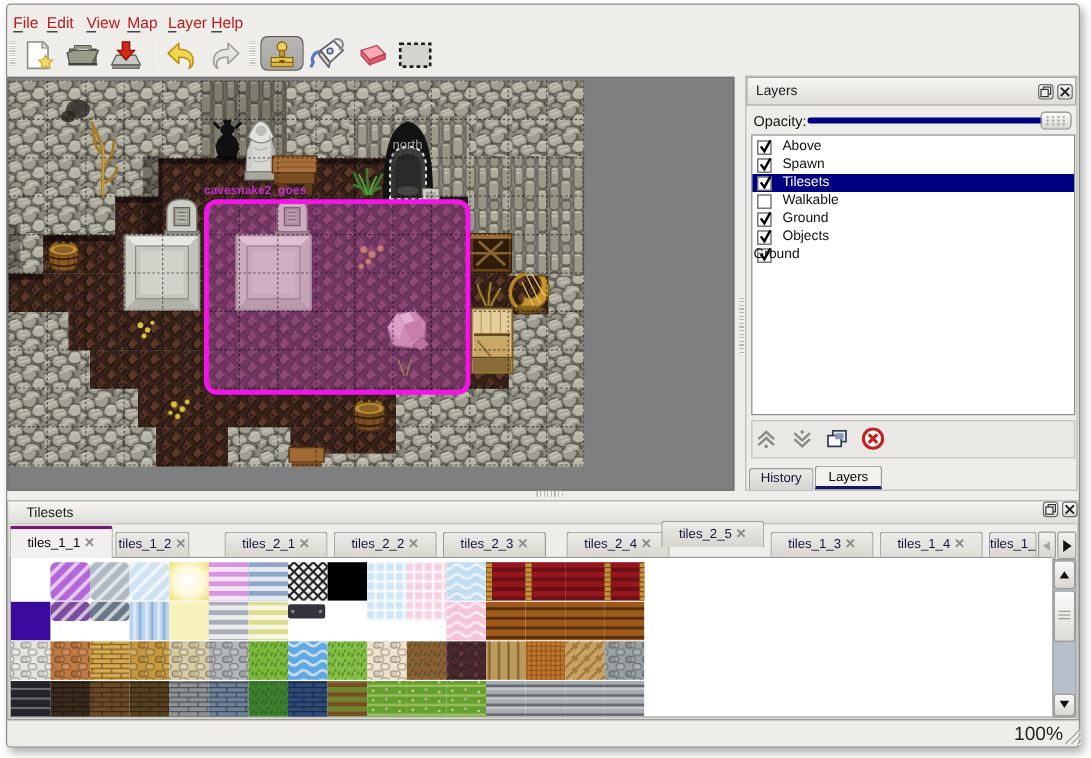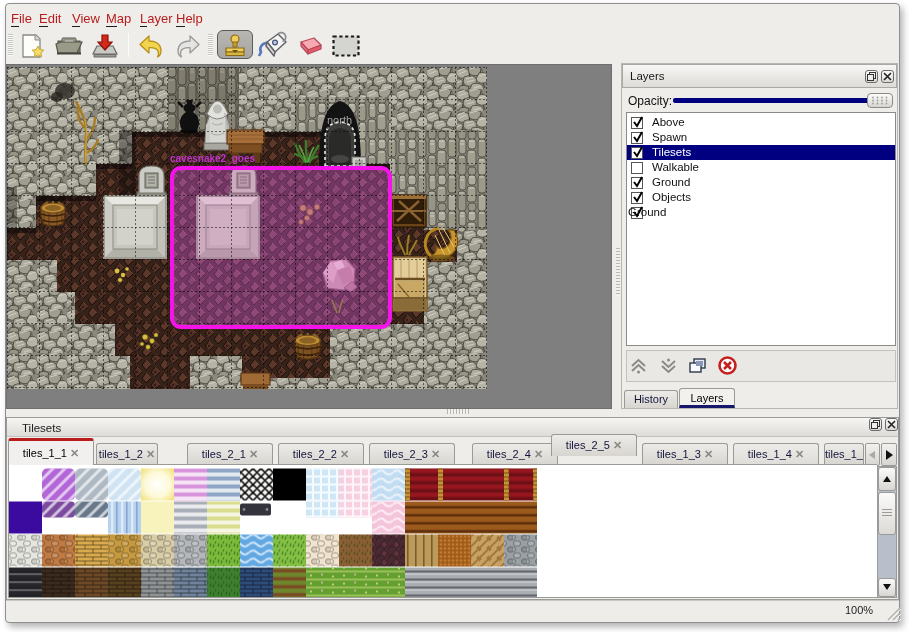--- a/index.html
+++ b/index.html
@@ -402,21 +402,21 @@
 <div class="abs ptitle" style="left:22px;top:422px">Tilesets</div>
 <div class="winbtn" style="left:869px;top:418px"></div>
 <svg class="abs" style="left:869px;top:418px" width="13" height="13" viewBox="0 0 13 13">
       <rect x="4.5" y="2.5" width="6" height="6" fill="none" stroke="#333" stroke-width="1"></rect>
       <rect x="2.5" y="4.5" width="6" height="6" fill="#eee" stroke="#333" stroke-width="1"></rect>
     </svg>
 <div class="winbtn" style="left:885px;top:418px"></div>
 <svg class="abs" style="left:885px;top:418px" width="13" height="13" viewBox="0 0 13 13">
       <path d="M3 3 L10 10 M10 3 L3 10" stroke="#222" stroke-width="1.6"></path>
     </svg>
-<div class="tab" style="left:8px;top:438px;width:86px;height:27px;line-height:24px;background:#f1f0ee;border-top:3px solid #b91c1c;color:#000;z-index:3">tiles_1_1 <span class="tabx">✕</span></div>
+<div class="tab" style="left:8px;top:438px;width:86px;height:27px;line-height:24px;background:#f1f0ee;border-top:3px solid #701a75;color:#000;z-index:3">tiles_1_1 <span class="tabx">✕</span></div>
 <div class="tab" style="left:96px;top:443px;width:62px;height:22px;line-height:20px">tiles_1_2 <span class="tabx">✕</span></div>
 <div class="tab" style="left:187px;top:443px;width:86px;height:22px;line-height:20px">tiles_2_1 <span class="tabx">✕</span></div>
 <div class="tab" style="left:278px;top:443px;width:86px;height:22px;line-height:20px">tiles_2_2 <span class="tabx">✕</span></div>
 <div class="tab" style="left:369px;top:443px;width:86px;height:22px;line-height:20px">tiles_2_3 <span class="tabx">✕</span></div>
 <div class="tab" style="left:472px;top:443px;width:86px;height:22px;line-height:20px">tiles_2_4 <span class="tabx">✕</span></div>
 <div class="tab" style="left:551px;top:434px;width:86px;height:22px;line-height:20px">tiles_2_5 <span class="tabx">✕</span></div>
 <div class="tab" style="left:642px;top:443px;width:86px;height:22px;line-height:20px">tiles_1_3 <span class="tabx">✕</span></div>
 <div class="tab" style="left:733px;top:443px;width:86px;height:34px;line-height:20px">tiles_1_4 <span class="tabx">✕</span></div>
 <div class="tab" style="left:824px;top:443px;width:40px;height:22px;line-height:20px;overflow:hidden">tiles_1_</div>
 <div class="abs" style="left:865px;top:443px;width:15px;height:23px;background:linear-gradient(#f2f1ef,#d8d6d2);border:1px solid #9a9a96;border-radius:2px"></div>
@@ -626,17 +626,17 @@
       <rect x="495" y="99" width="33" height="30" fill="url(#pPG)" rx="0"></rect>
 </svg>
 <div class="abs" style="left:877px;top:466px;width:20px;height:132px;background:#b9bfca;border:1px solid #9a9a96"></div>
 <div class="abs" style="left:878px;top:467px;width:18px;height:24px;background:linear-gradient(#fafaf9,#d8d6d2);border:1px solid #9a9a96;border-radius:3px"></div>
 <div class="abs" style="left:883px;top:476px;width:0;height:0;border-bottom:6px solid #111;border-left:4.5px solid transparent;border-right:4.5px solid transparent"></div>
 <div class="abs" style="left:878px;top:492px;width:18px;height:43px;background:linear-gradient(#fbfbfa,#dcdad6);border:1px solid #9a9a96;border-radius:3px"></div>
 <div class="abs" style="left:882px;top:509px;width:10px;height:1px;background:#9a9a96;box-shadow:0 3px 0 #9a9a96,0 6px 0 #9a9a96"></div>
 <div class="abs" style="left:878px;top:578px;width:18px;height:19px;background:linear-gradient(#fafaf9,#d8d6d2);border:1px solid #9a9a96;border-radius:3px"></div>
 <div class="abs" style="left:883px;top:584px;width:0;height:0;border-top:6px solid #111;border-left:4.5px solid transparent;border-right:4.5px solid transparent"></div>
 <div class="abs" id="status"></div>
-<div class="abs" style="left:845px;top:604px;font-size:11px;color:#222">100%</div>
+<div class="abs" style="left:845px;top:604px;font-size:16px;color:#222">100%</div>
 <svg class="abs" style="left:884px;top:604px" width="18" height="18" viewBox="0 0 18 18">
 <path d="M16 4 L4 16 M16 9 L9 16 M16 14 L14 16" stroke="#b4b2ae" stroke-width="1.5"></path>
 <path d="M17 5 L5 17 M17 10 L10 17 M17 15 L15 17" stroke="#f6f5f3" stroke-width="1"></path>
 </svg>
 </div>
 </body></html>

